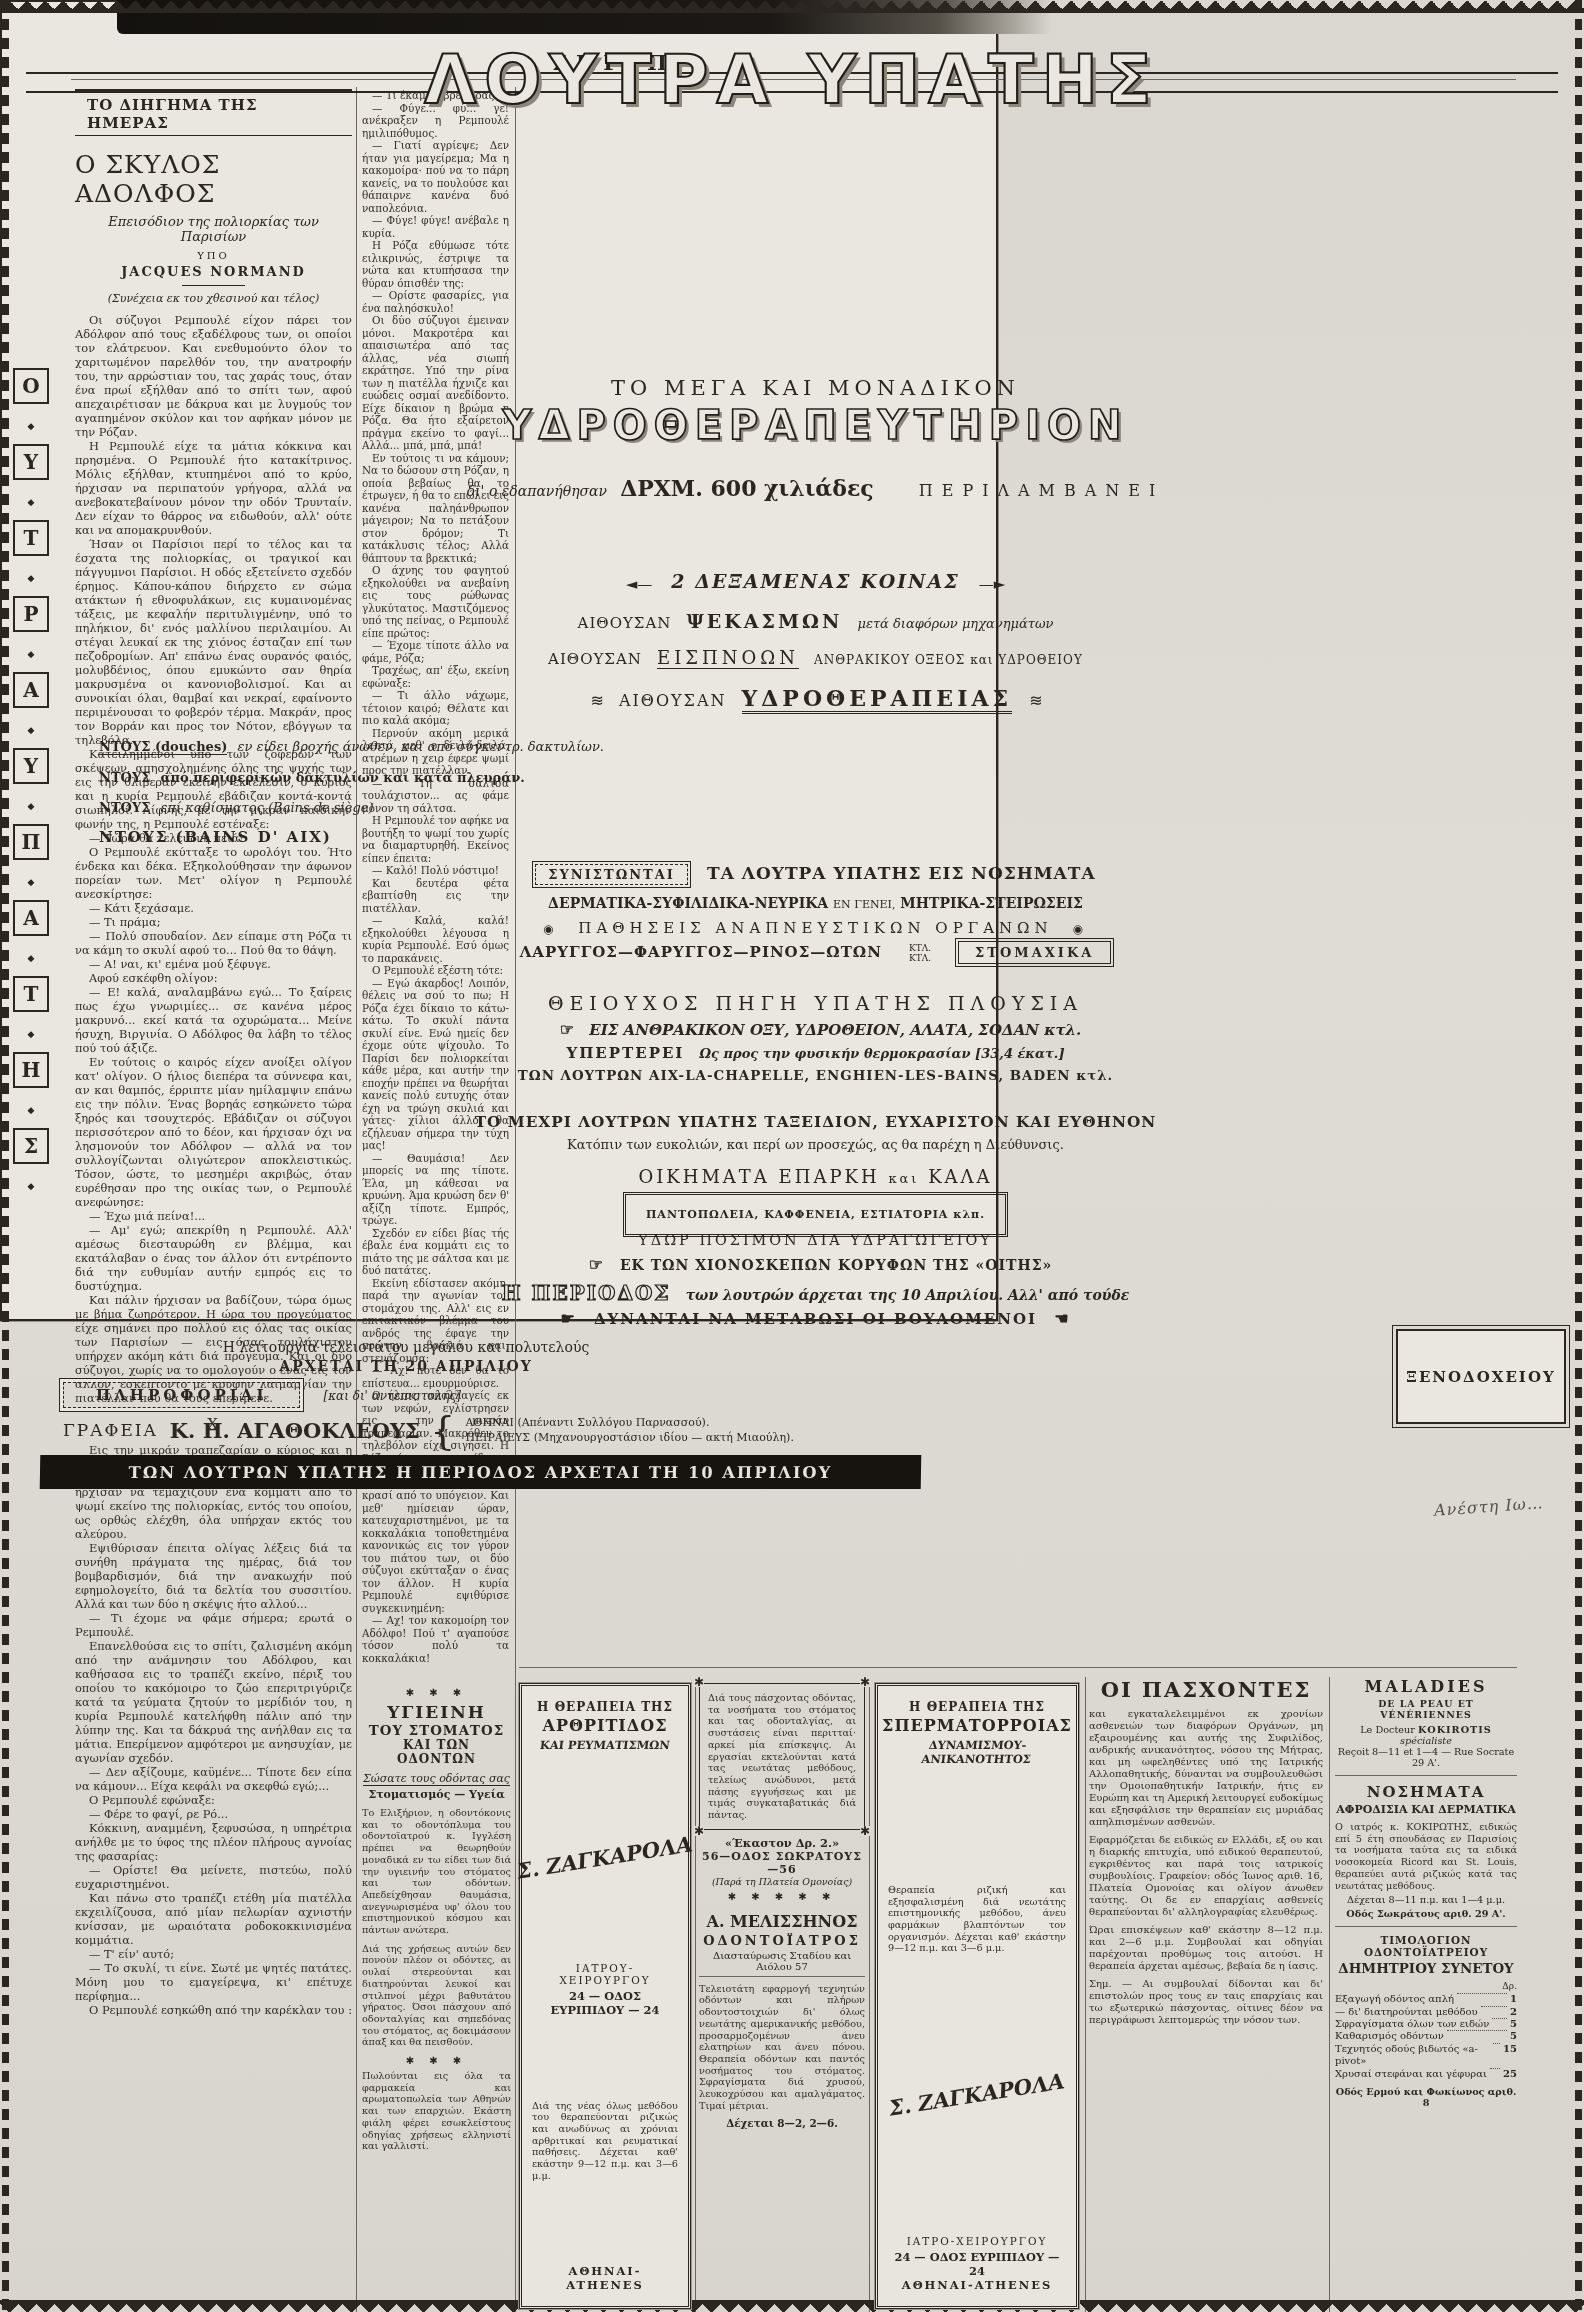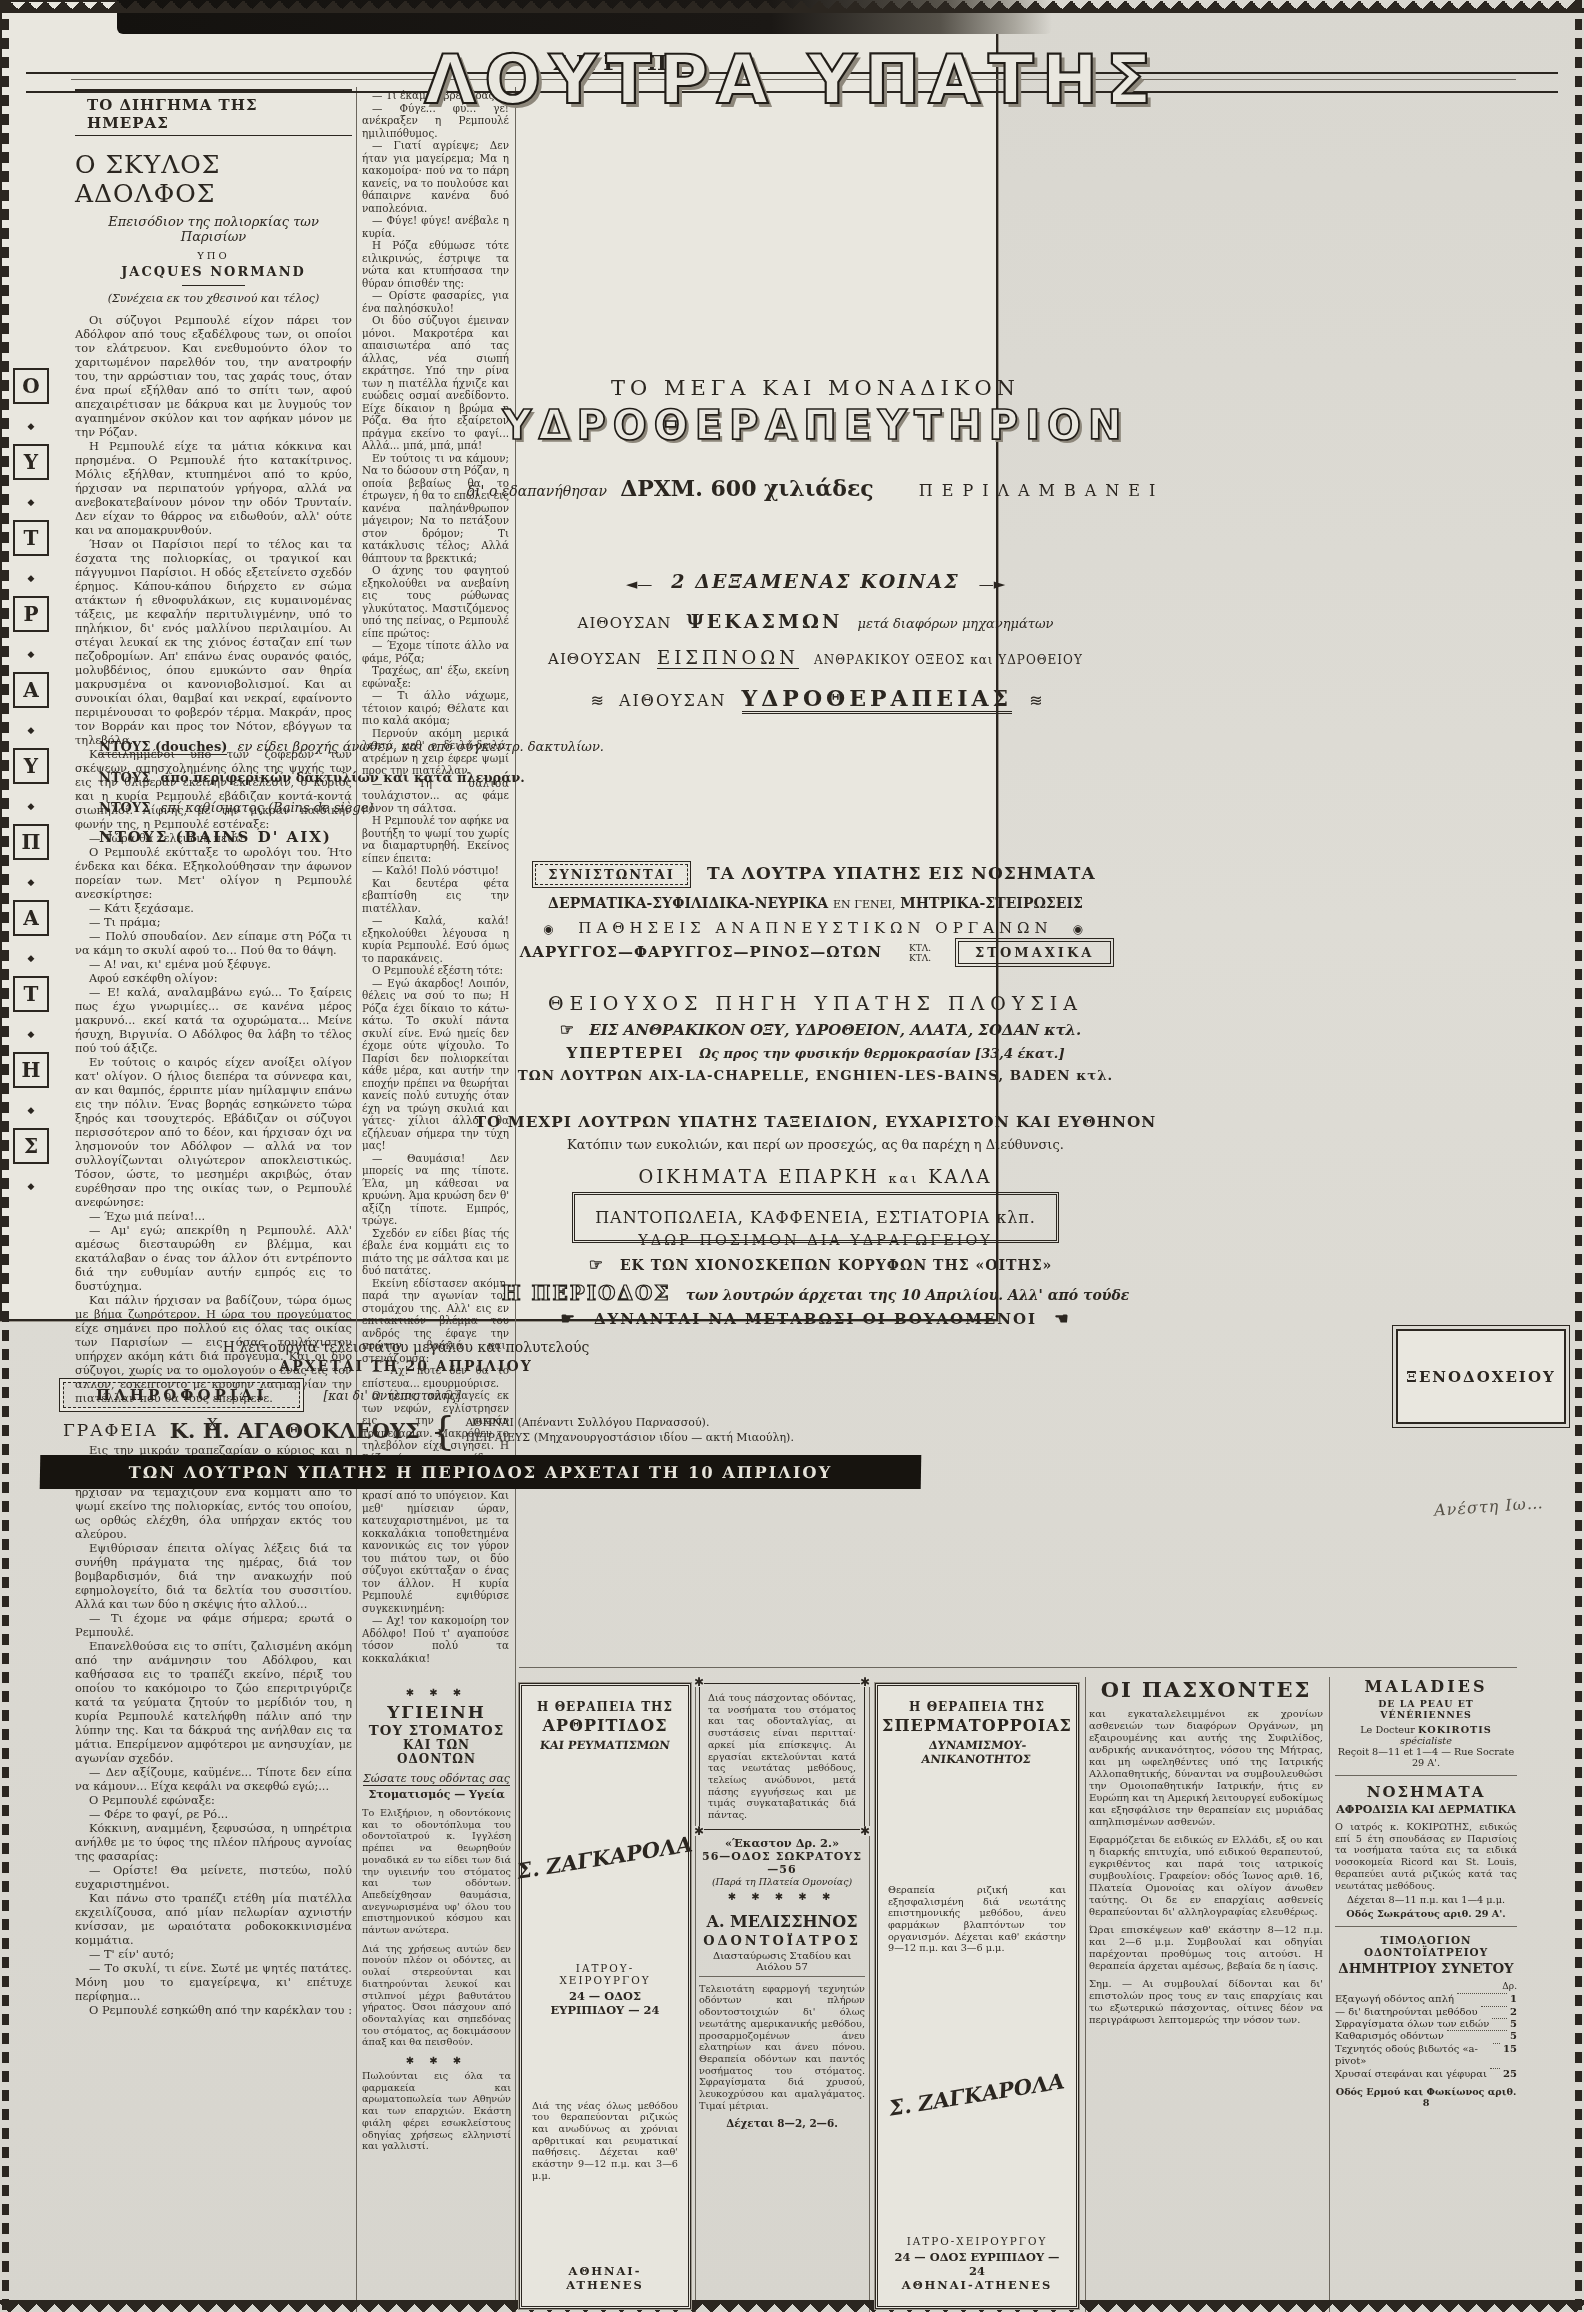--- a/index.html
+++ b/index.html
@@ -99,21 +99,21 @@
   .spring1{font-size:19px;letter-spacing:6px}
   .spring2{font-size:15px;font-weight:bold;font-style:italic}
   .hand{font-size:16px;font-style:normal;margin:0 10px}
   .spring3 .a{font-size:15px;font-weight:bold;letter-spacing:2px;margin-right:10px}
   .spring3 .b{font-size:13px;font-style:italic}
   .spring4{font-size:13.4px;font-weight:bold;letter-spacing:1px}
   .trip1{font-size:15.3px;font-weight:bold;letter-spacing:1px}
   .trip2{font-size:13px}
   .homes{font-size:18px;letter-spacing:3px}
   .homes .small{font-size:13px}
-  .shops-frame{display:inline-block;border:3px double #2b2620;padding:13px 20px;font-size:16px;font-weight:normal;letter-spacing:1px}
+  .shops-frame{display:inline-block;border:3px double #2b2620;padding:13px 20px;font-size:11px;font-weight:bold;letter-spacing:1px}
   .water1{font-size:14.4px;letter-spacing:3px}
   .water2{font-size:14px;font-weight:bold;letter-spacing:1px}
   .period .a{font-size:20px;font-weight:bold;letter-spacing:2px;margin-right:10px;
     color:#e9e7df;-webkit-text-stroke:1.2px #211d18}
   .period .b{font-size:14px;font-style:italic}
   .gonow{font-size:15px;font-weight:bold;letter-spacing:2px}
   .hotel-pre{position:absolute;left:89px;width:634px;text-align:center;font-size:14px}
   .hotel-post{position:absolute;left:89px;width:634px;text-align:center;font-size:14px;font-weight:bold;letter-spacing:2px}
   .hotel-box{position:absolute;right:18px;top:1329px;width:170px;height:95px;border:2px solid #2b2620;
     outline:1px solid #2b2620;outline-offset:3px;display:flex;align-items:center;justify-content:center;

